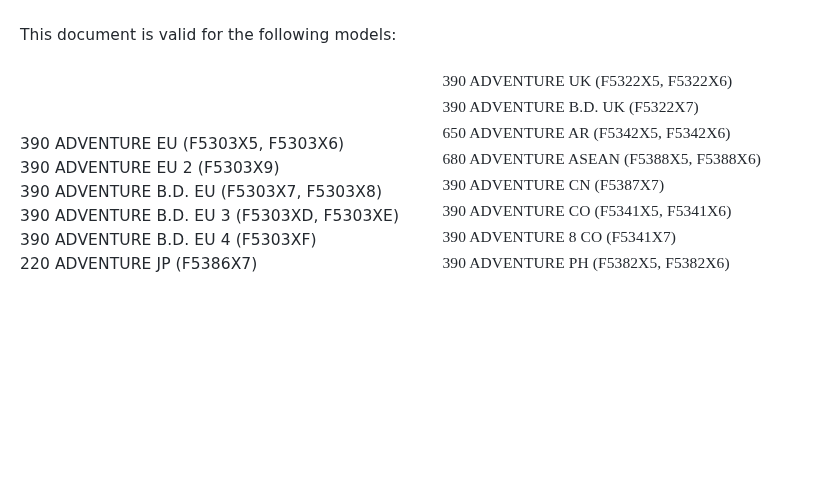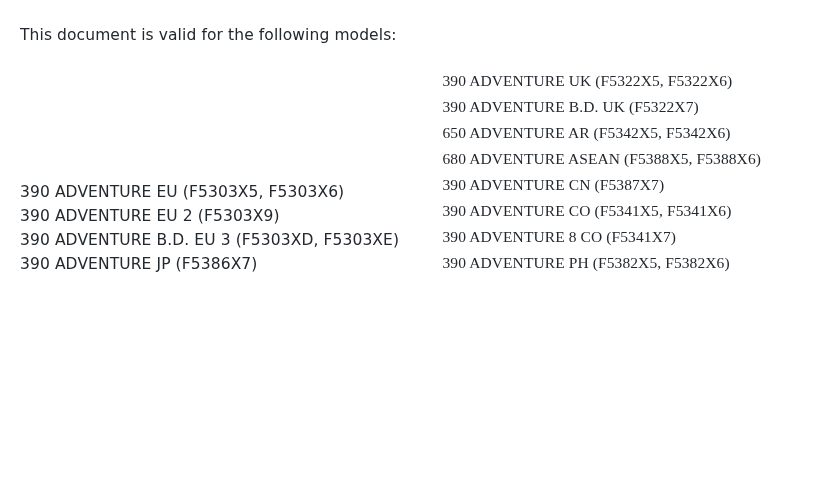--- a/index.html
+++ b/index.html
@@ -61,22 +61,24 @@
 
 <div class="page">
 
   <p class="intro">This document is valid for the following models:</p>
 
   <div class="columns">
 
     <div class="col col-left">
       <div class="model-line">390 ADVENTURE EU (F5303X5, F5303X6)</div>
       <div class="model-line">390 ADVENTURE EU 2 (F5303X9)</div>
+      <div class="model-line">390 ADVENTURE B.D. EU (F5303X7, F5303X8)</div>
       <div class="model-line">390 ADVENTURE B.D. EU 3 (F5303XD, F5303XE)</div>
-      <div class="model-line">390 ADVENTURE JP (F5386X7)</div>
+      <div class="model-line">390 ADVENTURE B.D. EU 4 (F5303XF)</div>
+      <div class="model-line">220 ADVENTURE JP (F5386X7)</div>
     </div>
 
     <div class="col col-right">
       <div class="model-line">390 ADVENTURE UK (F5322X5, F5322X6)</div>
       <div class="model-line">390 ADVENTURE B.D. UK (F5322X7)</div>
       <div class="model-line">650 ADVENTURE AR (F5342X5, F5342X6)</div>
       <div class="model-line">680 ADVENTURE ASEAN (F5388X5, F5388X6)</div>
       <div class="model-line">390 ADVENTURE CN (F5387X7)</div>
       <div class="model-line">390 ADVENTURE CO (F5341X5, F5341X6)</div>
       <div class="model-line">390 ADVENTURE 8 CO (F5341X7)</div>

